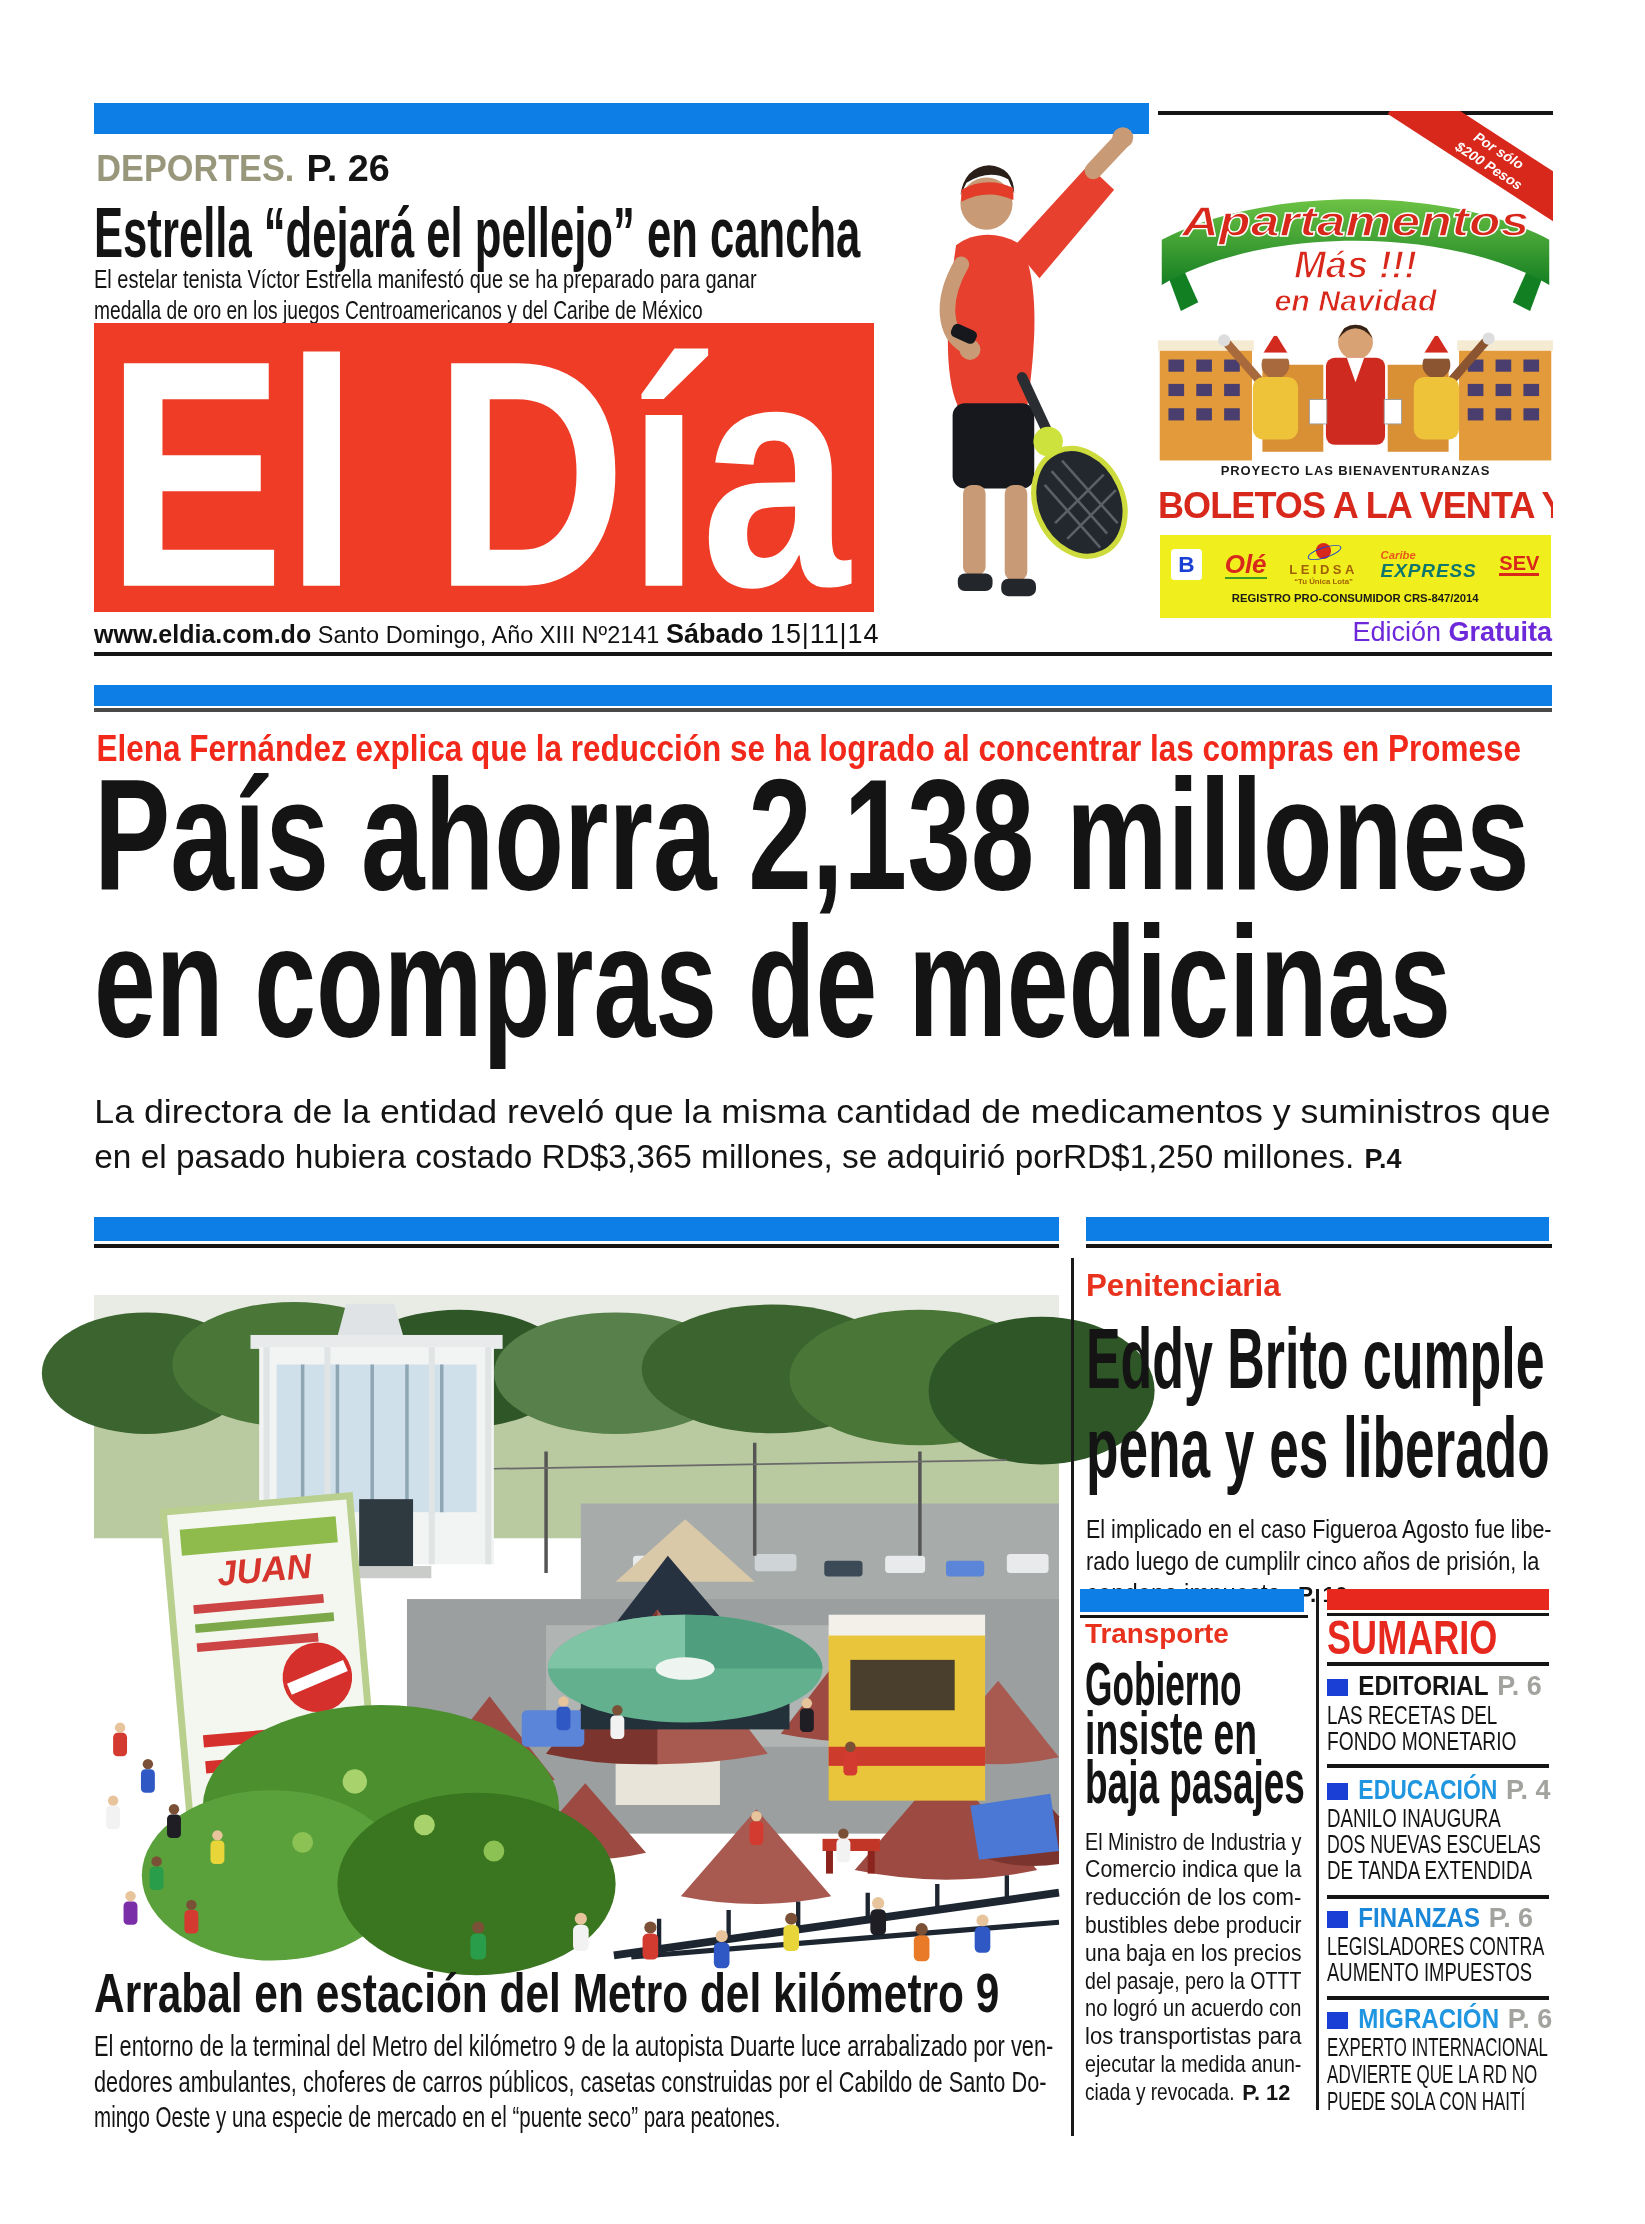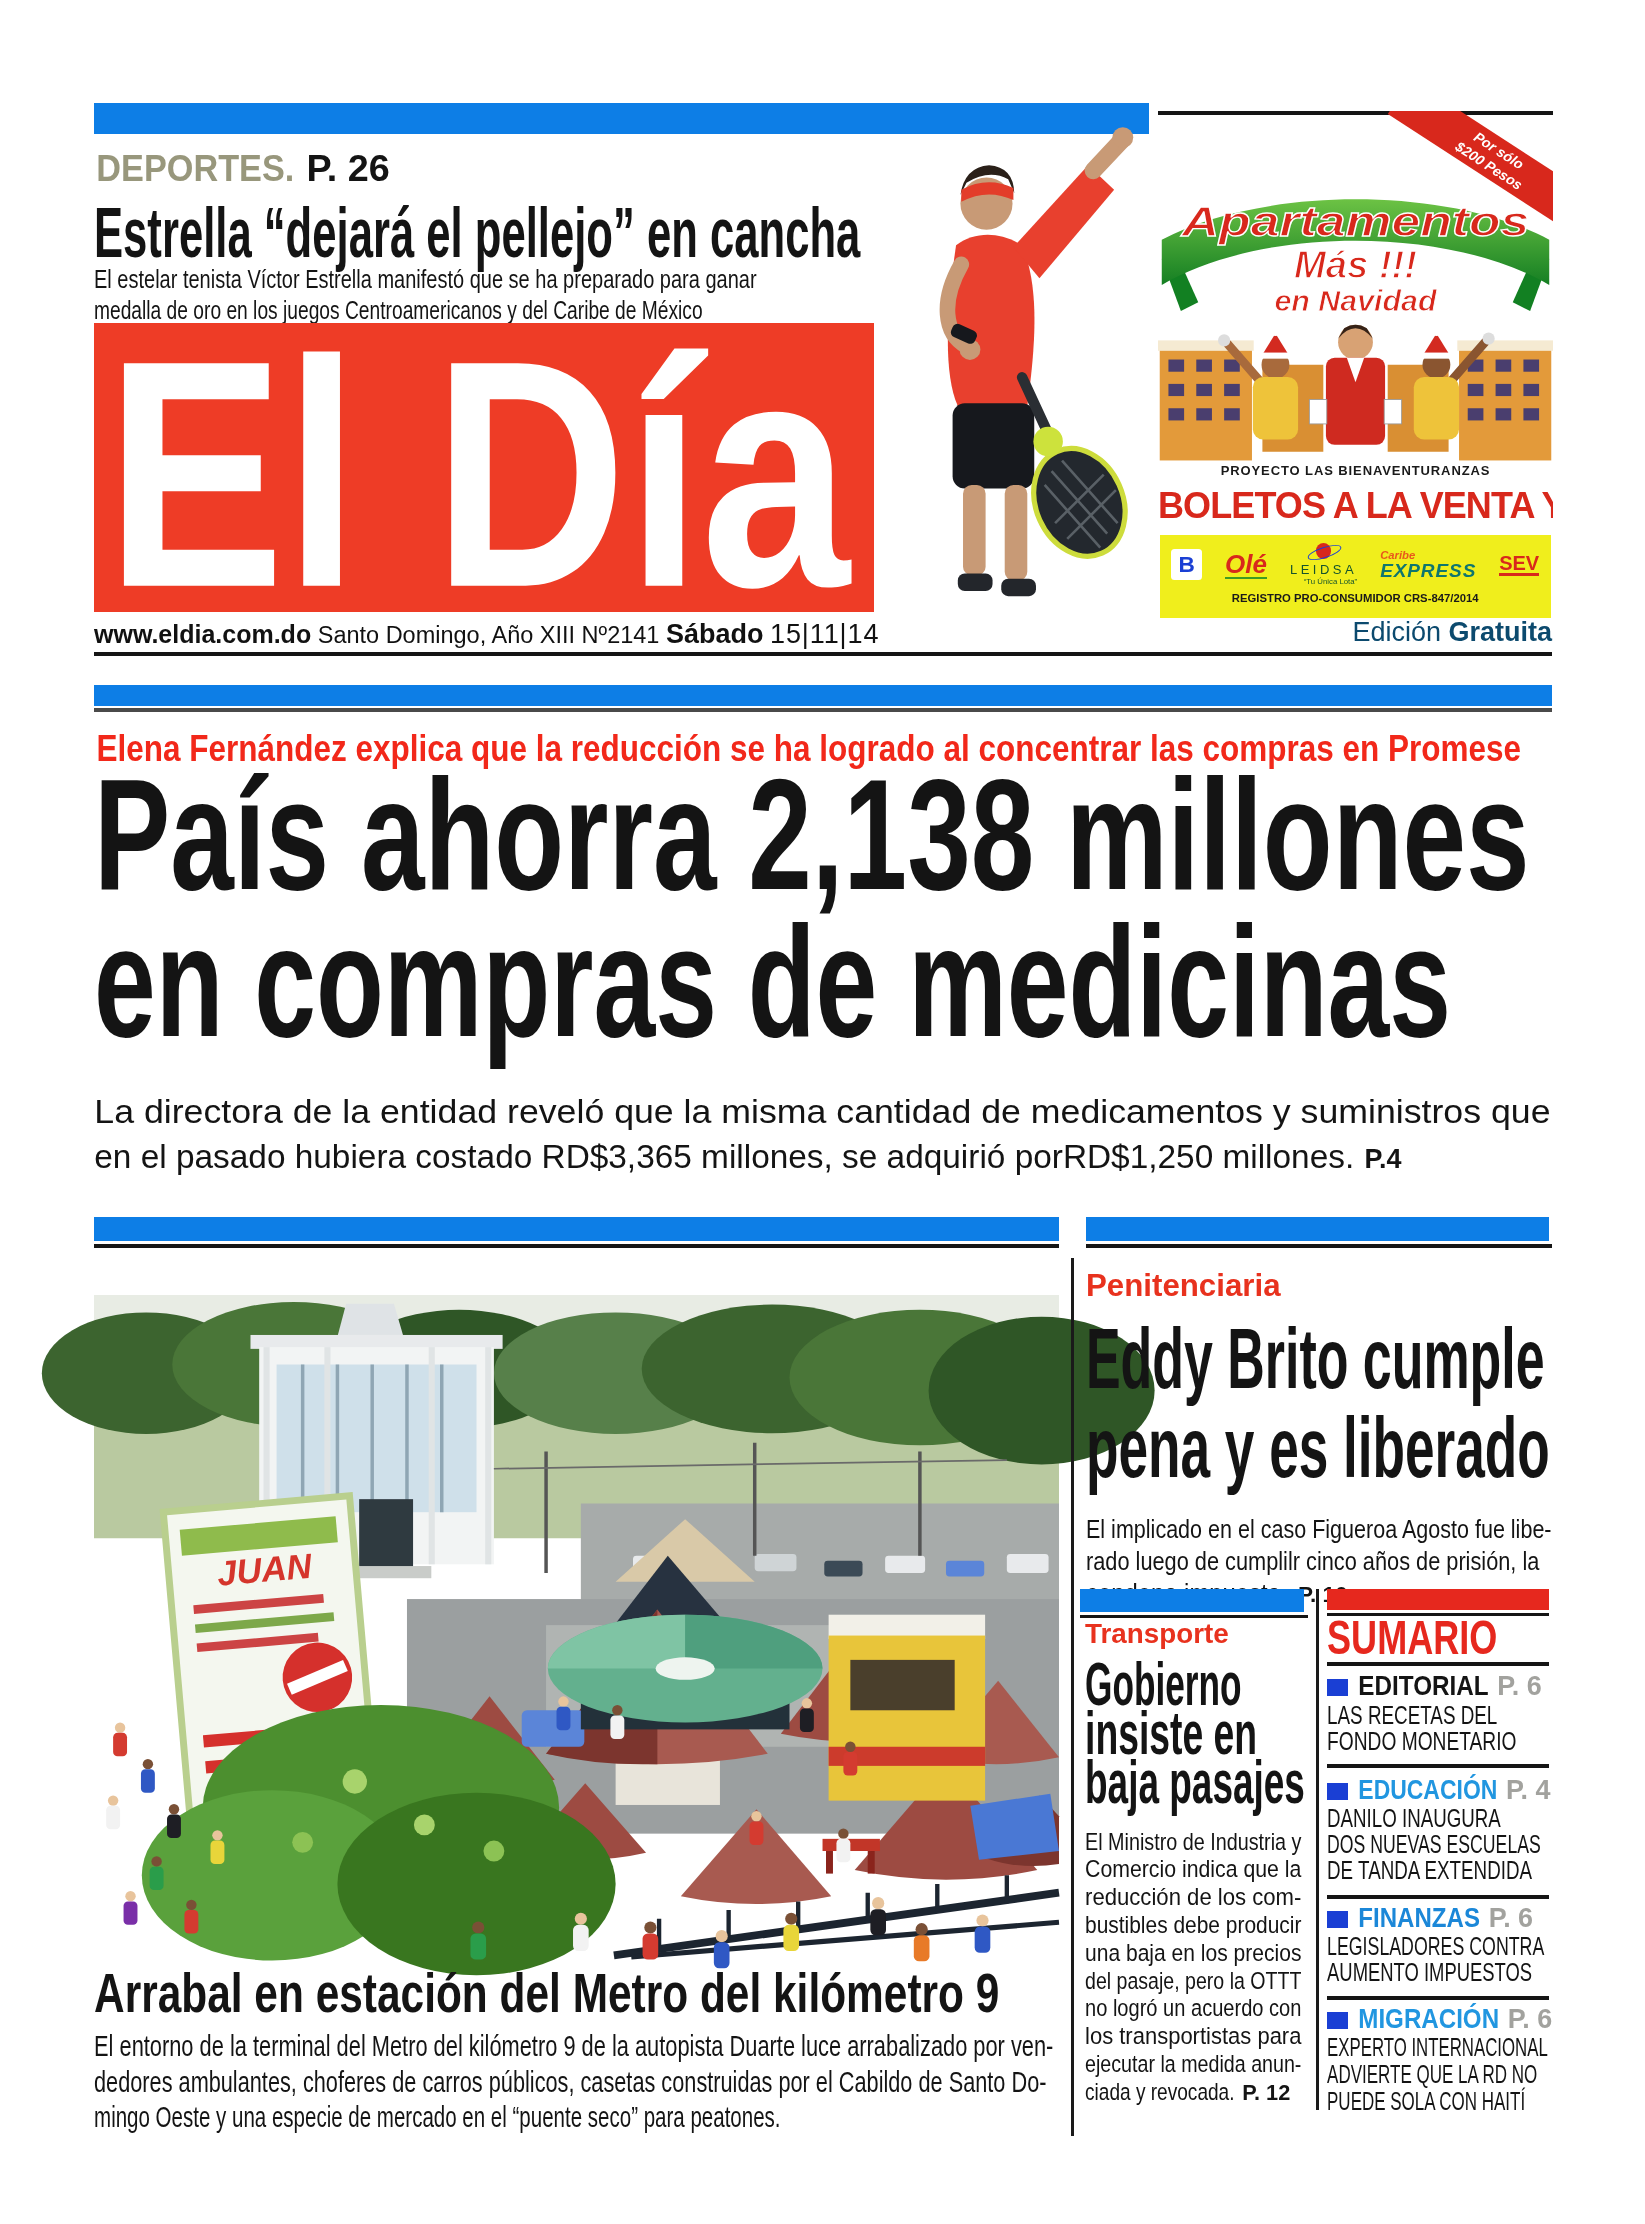--- a/index.html
+++ b/index.html
@@ -13,21 +13,21 @@
   .olive{fill:#98977c;} .gray{fill:#a2a29e;} .bluecat{fill:#2196e0;} .darkblue{fill:#1b87d8;}
   .blue-bar{background:#0d7ee6;}
   .red-bar{background:#e6281e;}
   .rule{background:#151515;}
   .subline{background:#4a4a4a;}
   .vdiv{background:#1a1a1a;width:2.6px;}
   .dateline{font-size:23.5px;color:#111;white-space:nowrap;}
   .dateline .site{font-weight:700;font-size:25px;}
   .dateline .day{font-weight:700;font-size:27px;}
   .dateline .num{font-weight:400;font-size:27px;letter-spacing:0.9px;}
-  .edition{font-size:27px;color:#0c4a6e;white-space:nowrap;}
+  .edition{font-size:27px;color:#6d28d9;white-space:nowrap;}
   .edition .bold{font-weight:700;}
   .credit{font-size:17.4px;letter-spacing:1.7px;color:#2a2a2a;text-align:right;}
   
   .ad{position:absolute;left:1158px;top:111px;width:395px;height:513px;background:#fff;overflow:hidden;}
   .ad-topline{position:absolute;left:0;top:0;width:395px;height:3.5px;background:#151515;}
   .ribbon{position:absolute;top:26px;right:-54px;width:226px;height:42px;background:#d8281c;
           transform:rotate(33deg);color:#fff;text-align:center;font-weight:700;font-style:italic;
           font-size:14px;line-height:1.25;padding-top:4.3px;box-sizing:border-box;}
   .num25{position:absolute;left:0;top:5.2px;width:395px;text-align:center;color:#d8281c;
          font-size:68px;font-weight:700;font-style:italic;line-height:1;
@@ -35,21 +35,21 @@
   .proyecto{position:absolute;left:0;top:352px;width:395px;text-align:center;font-size:13px;
             font-weight:700;letter-spacing:0.9px;color:#1a1a1a;}
   .boletos{position:absolute;left:0;top:374px;width:395px;text-align:center;font-size:36px;
            font-weight:700;color:#d8281c;letter-spacing:-0.9px;white-space:nowrap;}
   .ystrip{position:absolute;left:1.7px;top:424px;width:391px;height:83px;background:#f0ee1c;}
   .sprow{position:absolute;left:0;top:8.7px;width:391px;height:42px;display:flex;
          align-items:center;justify-content:space-around;}
   .banres{width:31px;height:31px;background:#fff;border-radius:3.5px;color:#1a3fd4;font-weight:700;
           font-size:22.6px;text-align:center;line-height:31px;}
   .ole{color:#d8281c;font-weight:700;font-style:italic;font-size:26px;border-bottom:2.6px solid #3f9b22;line-height:1;}
-  .leidsa{text-align:right;color:#14532d;font-weight:400;}
+  .leidsa{text-align:center;color:#a16207;font-weight:700;}
   .leidsa .planet{position:relative;width:29.5px;height:19px;margin:0 auto;}
   .leidsa .planet .ball{position:absolute;left:7px;top:0;width:15.6px;height:15.6px;border-radius:50%;background:#d8281c;}
   .leidsa .planet .ring{position:absolute;left:-1.7px;top:4.3px;width:33px;height:8.7px;border:1.7px solid #1a3fd4;
                         border-radius:50%;transform:rotate(-18deg);}
   .leidsa .nm{font-size:13px;letter-spacing:3.5px;}
   .leidsa .tag{font-size:7.8px;letter-spacing:0;}
   .caribe{color:#e8581c;font-style:italic;line-height:1;}
   .caribe .c1{font-size:11.3px;font-weight:700;}
   .caribe .c2{font-size:19px;font-weight:700;color:#0f766e;letter-spacing:0.9px;}
   .sev{color:#d8281c;font-weight:700;font-size:20px;border-bottom:3.5px solid #d8281c;line-height:1;}

